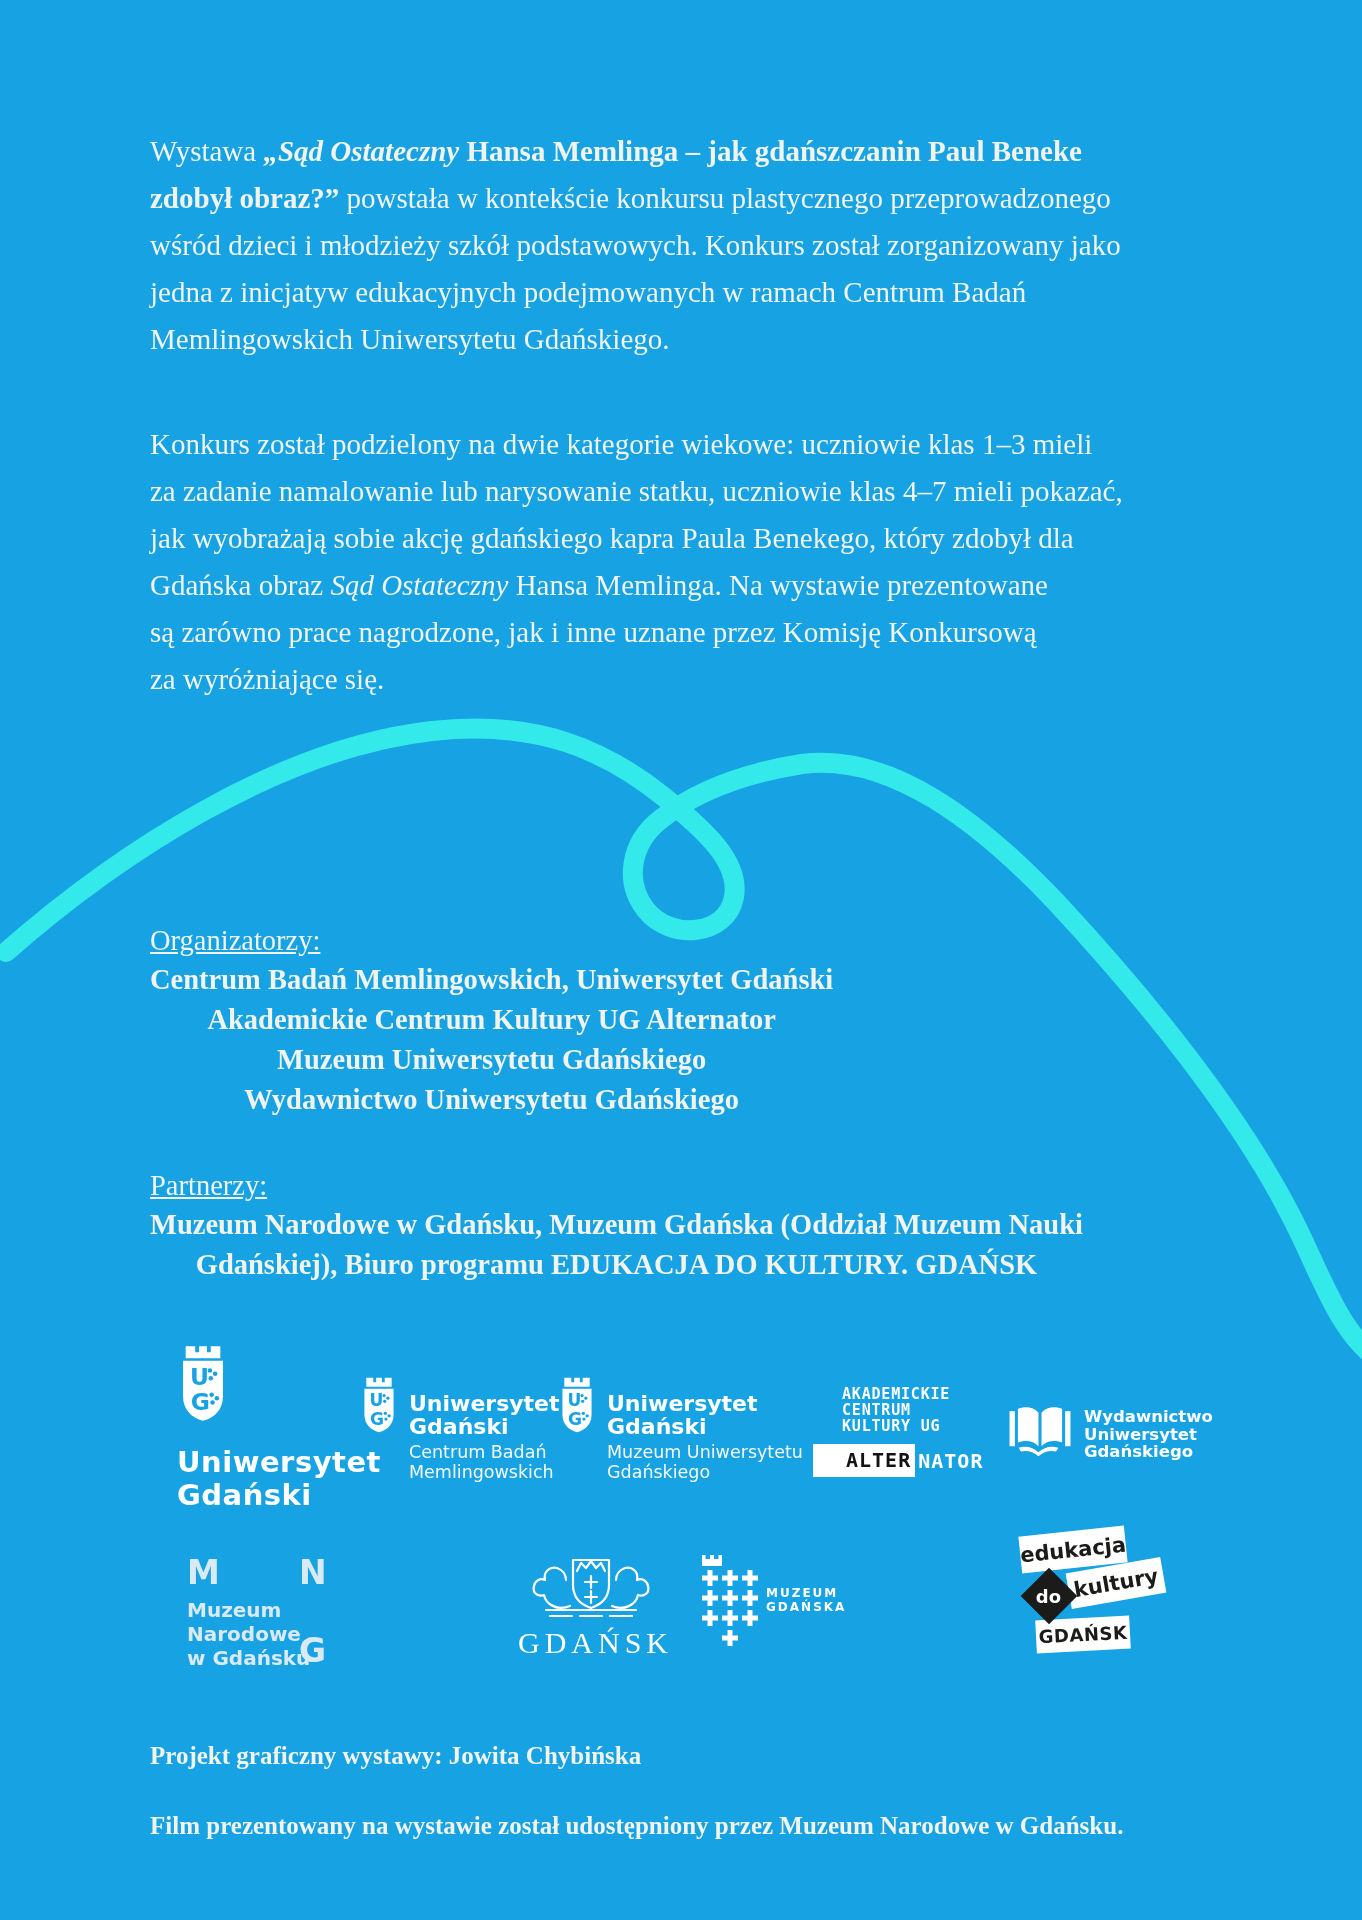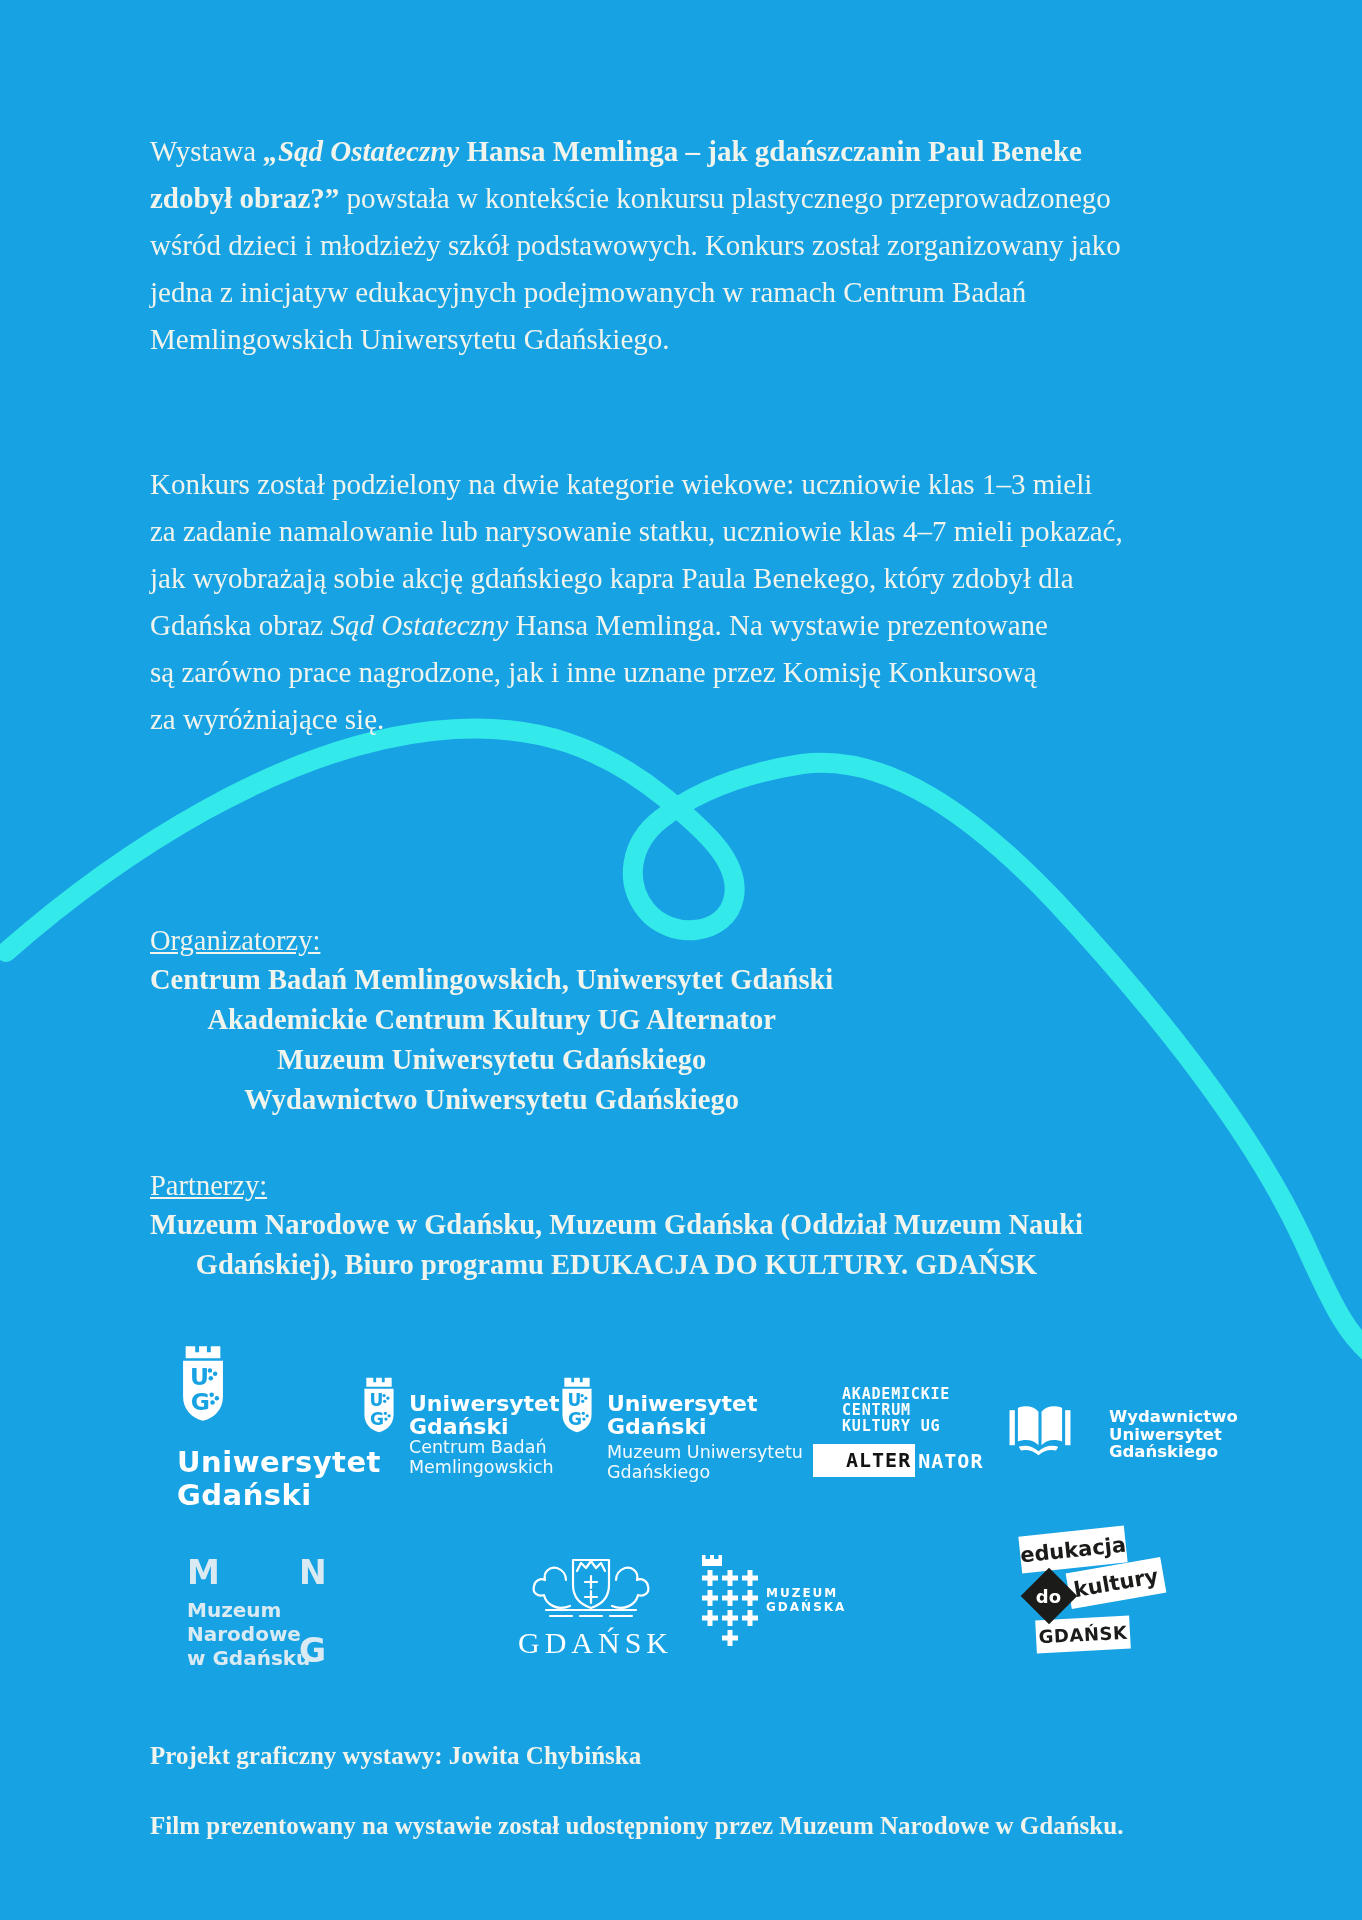--- a/index.html
+++ b/index.html
@@ -7,21 +7,21 @@
           font-family:"Liberation Serif","DejaVu Serif",serif;color:#f0f4ec;}
   .swirl{position:absolute;left:0;top:0;pointer-events:none;}
 
   .para{position:absolute;left:150px;font-size:29px;line-height:47px;}
   .para .line{white-space:nowrap;}
   .b{font-weight:700;}
   .bi{font-weight:700;font-style:italic;}
   .it{font-style:italic;}
 
   .p1{top:128px;}
-  .p2{top:421px;margin-top:40px;}
+  .p2{top:421px;}
 
   .block{position:absolute;left:150px;font-size:28.5px;}
   .block .head{line-height:39px;text-decoration:underline;}
   .block .item{font-weight:700;line-height:40px;white-space:nowrap;text-align:center;}
   .org{top:921px;}
   .par{top:1166px;}
 
   
   .sans{font-family:"DejaVu Sans","Liberation Sans",sans-serif;}
   .logo{position:absolute;color:#ffffff;}
@@ -135,21 +135,21 @@
 
   <div class="logo sans" style="left:360px;top:1372px;display:flex;gap:11px;">
     <svg width="38" height="62" viewBox="0 0 60 92" style="margin-top:4px;">
         <use href="#ug-shield"></use>
       </svg>
     <div>
       <div class="ug-small-name" style="margin-top:20px;">
         <div>Uniwersytet</div>
         <div>Gdański</div>
       </div>
-      <div class="ug-small-sub" style="">
+      <div class="ug-small-sub" style="margin-top:5px;">
         <div>Centrum Badań</div>
         <div>Memlingowskich</div>
       </div>
     </div>
   </div>
 
   <div class="logo sans" style="left:558px;top:1372px;display:flex;gap:11px;">
     <svg width="38" height="62" viewBox="0 0 60 92" style="margin-top:4px;">
         <use href="#ug-shield"></use>
       </svg>
@@ -170,21 +170,21 @@
       <div>AKADEMICKIE</div>
       <div>CENTRUM</div>
       <div>KULTURY UG</div>
     </div>
     <div class="alter-wrap">
       <span class="alter-box">ALTER</span>
       <span class="nator">NATOR</span>
     </div>
   </div>
 
-  <div class="logo sans" style="left:1008px;top:1400px;display:flex;gap:37px;align-items:center;">
+  <div class="logo sans" style="left:1008px;top:1400px;display:flex;gap:12px;align-items:flex-end;">
     <svg width="64" height="60" viewBox="0 0 84 64">
       <g fill="#ffffff">
         <rect x="2" y="6" width="7" height="46"></rect>
         <path d="M13 3c10-4 21-2 27 5v44c-6-7-17-9-27-5z"></path>
         <path d="M71 3c-10-4-21-2-27 5v44c6-7 17-9 27-5z"></path>
         <rect x="75" y="6" width="7" height="46"></rect>
         <path d="M14 54c9-3 19-1 26 6 7-7 17-9 26-6l-3 5c-8-2-16 0-23 6-7-6-15-8-23-6z"></path>
       </g>
     </svg>
     <div class="wug-text" style="margin-top:8px;">

